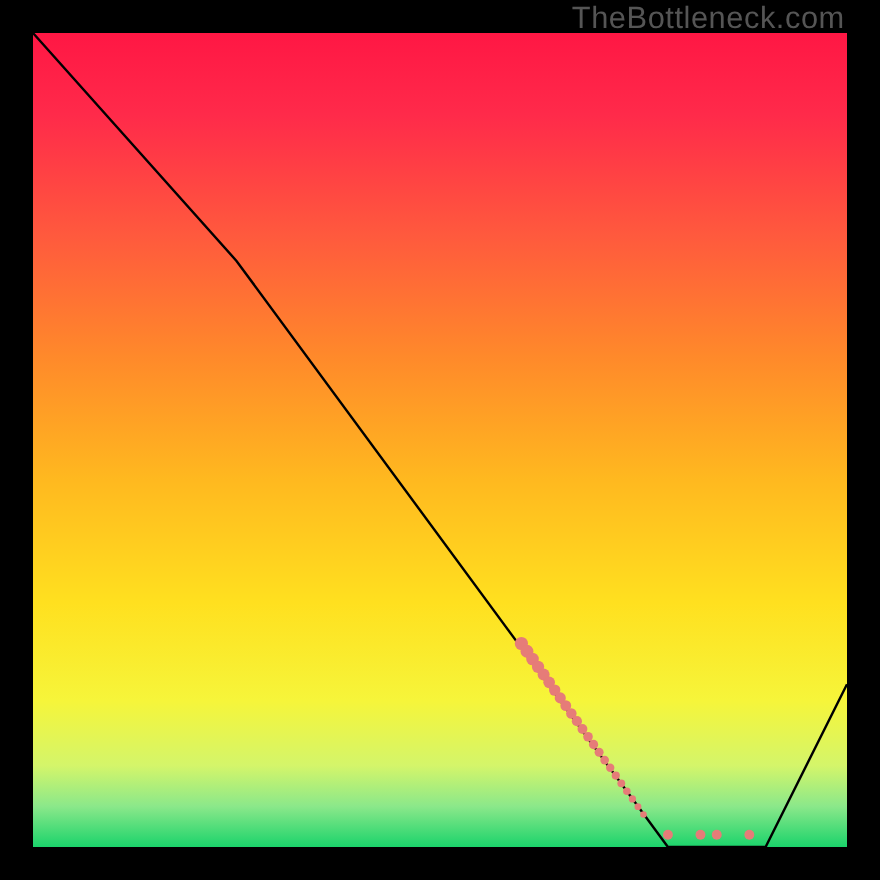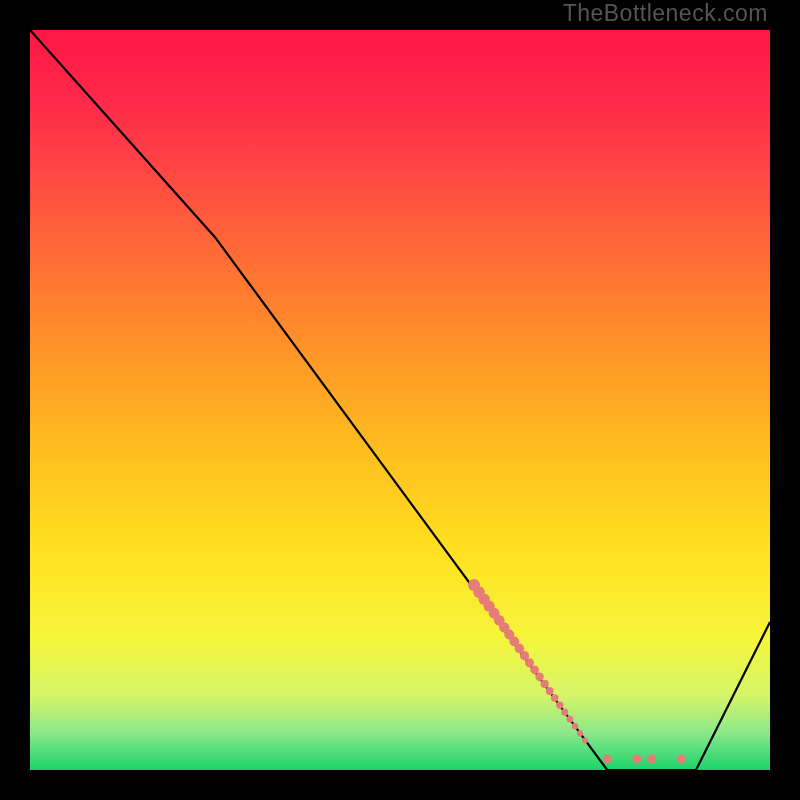--- a/index.html
+++ b/index.html
@@ -14,21 +14,21 @@
     position: relative;
     width: 800px;
     height: 800px;
   }
   .watermark {
     position: absolute;
     top: 0;
     right: 32px;
     color: #555;
     font-family: Arial, Helvetica, sans-serif;
-    font-size: 23px;
+    font-size: 28px;
     font-weight: 500;
     letter-spacing: 0.5px;
     z-index: 3;
   }
   svg {
     position: absolute;
     left: 0;
     top: 0;
   }
 </style>

